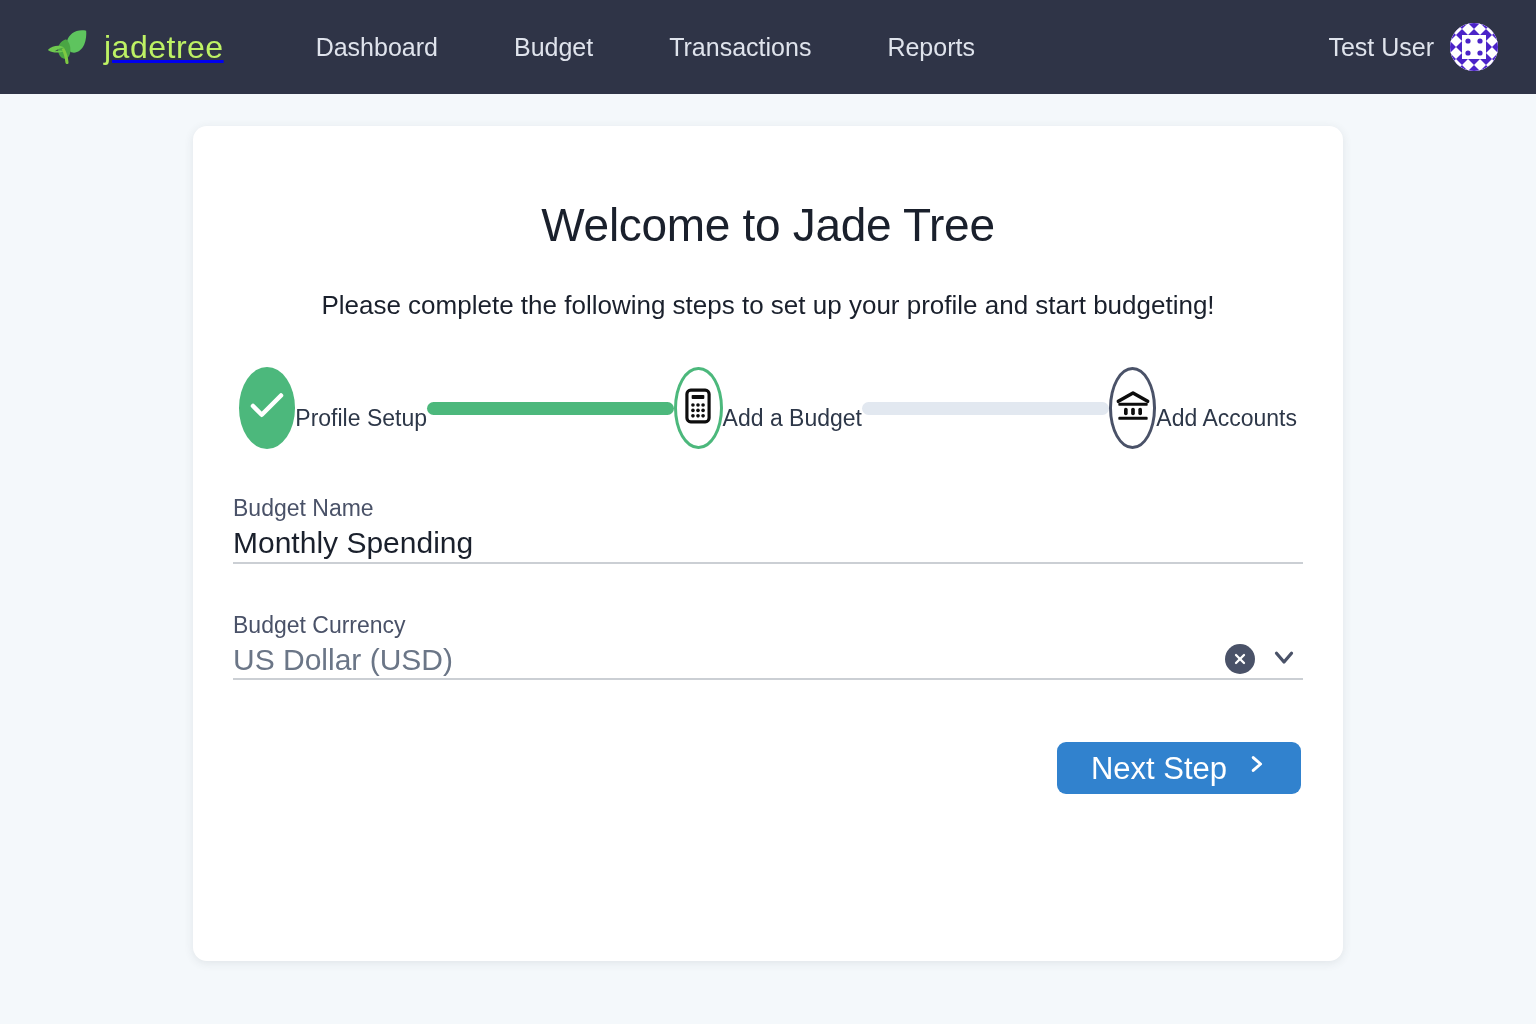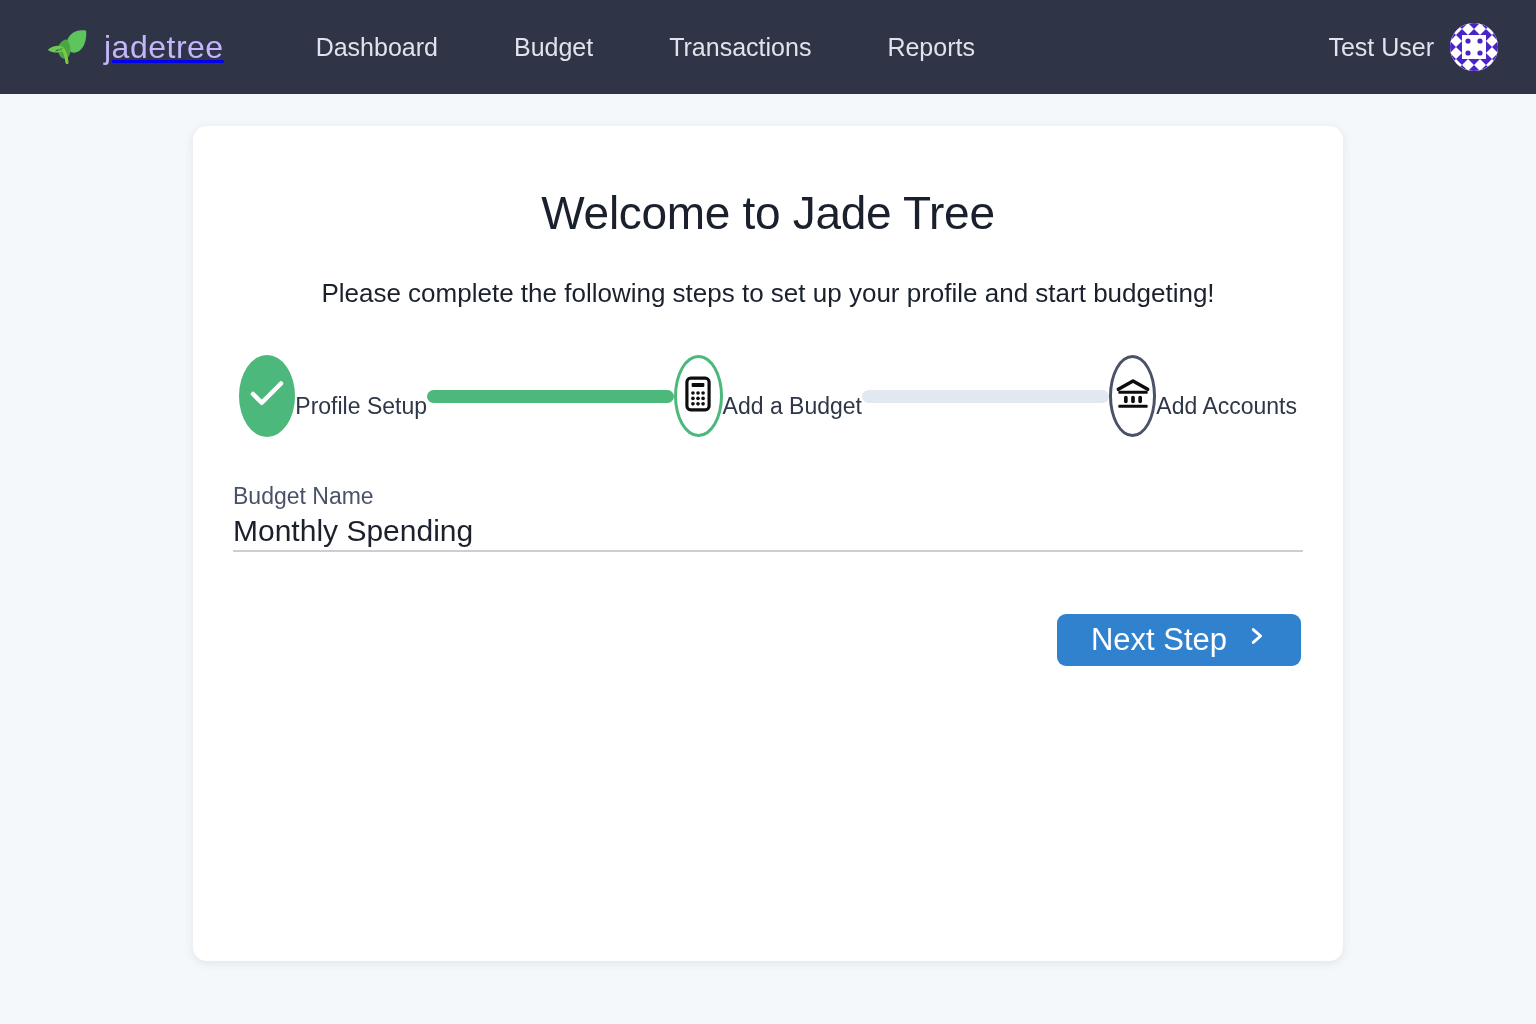--- a/index.html
+++ b/index.html
@@ -28,21 +28,21 @@
   .brand {
     display: flex;
     align-items: center;
     gap: 14px;
     margin-right: 92px;
   }
 
   .brand-logo { width: 46px; height: 46px; display: block; }
 
   .brand-name {
-    color: #c4b5fd;
+    color: #bef264;
     font-size: 32px;
     letter-spacing: 0.5px;
     font-weight: 400;
   }
 
   .nav-links {
     display: flex;
     align-items: center;
     gap: 76px;
   }
@@ -93,21 +93,21 @@
     padding: 36px 36px 44px 36px;
     min-height: 835px;
   }
 
   .card-title {
     text-align: center;
     font-size: 46px;
     font-weight: 400;
     color: #1a202c;
     letter-spacing: -0.3px;
-    margin-top: 24px;
+    margin-top: 36px;
   }
 
   .card-subtitle {
     text-align: center;
     font-size: 26px;
     font-weight: 400;
     color: #1a202c;
     margin-top: 38px;
   }
 
@@ -408,20 +408,39 @@
 
     <div class="form">
 
       <div class="field">
         <div class="field-label">Budget Name</div>
         <div class="field-row">
           <div class="field-value" placeholder="Budget Name">Monthly Spending</div>
         </div>
       </div>
 
+      <div class="field">
+        <div class="field-label">Budget Currency</div>
+        <div class="field-row">
+          <div class="field-value muted" placeholder="Budget Currency">US Dollar (USD)</div>
+          <div class="field-icons">
+            <span class="clear-btn">
+              <svg width="16" height="16" viewBox="0 0 24 24" fill="none" stroke="#ffffff" stroke-width="3.4" stroke-linecap="round" aria-hidden="true">
+                <line x1="6" y1="6" x2="18" y2="18"></line>
+                <line x1="18" y1="6" x2="6" y2="18"></line>
+              </svg>
+            </span>
+            <span class="chevron-down">
+              <svg width="30" height="30" viewBox="0 0 24 24" fill="none" stroke="#4a5268" stroke-width="2.6" stroke-linecap="round" stroke-linejoin="round" aria-hidden="true">
+                <polyline points="6 9 12 16 18 9"></polyline>
+              </svg>
+            </span>
+          </div>
+        </div>
+      </div>
 
 
       <div class="actions">
         <button class="next-btn" type="button">
           <span class="next-btn-label">Next Step</span>
           <span>
             <svg width="22" height="28" viewBox="0 0 24 24" fill="none" stroke="#ffffff" stroke-width="3.2" stroke-linecap="round" stroke-linejoin="round" aria-hidden="true">
               <polyline points="9 5 17 12 9 19"></polyline>
             </svg>
           </span>

